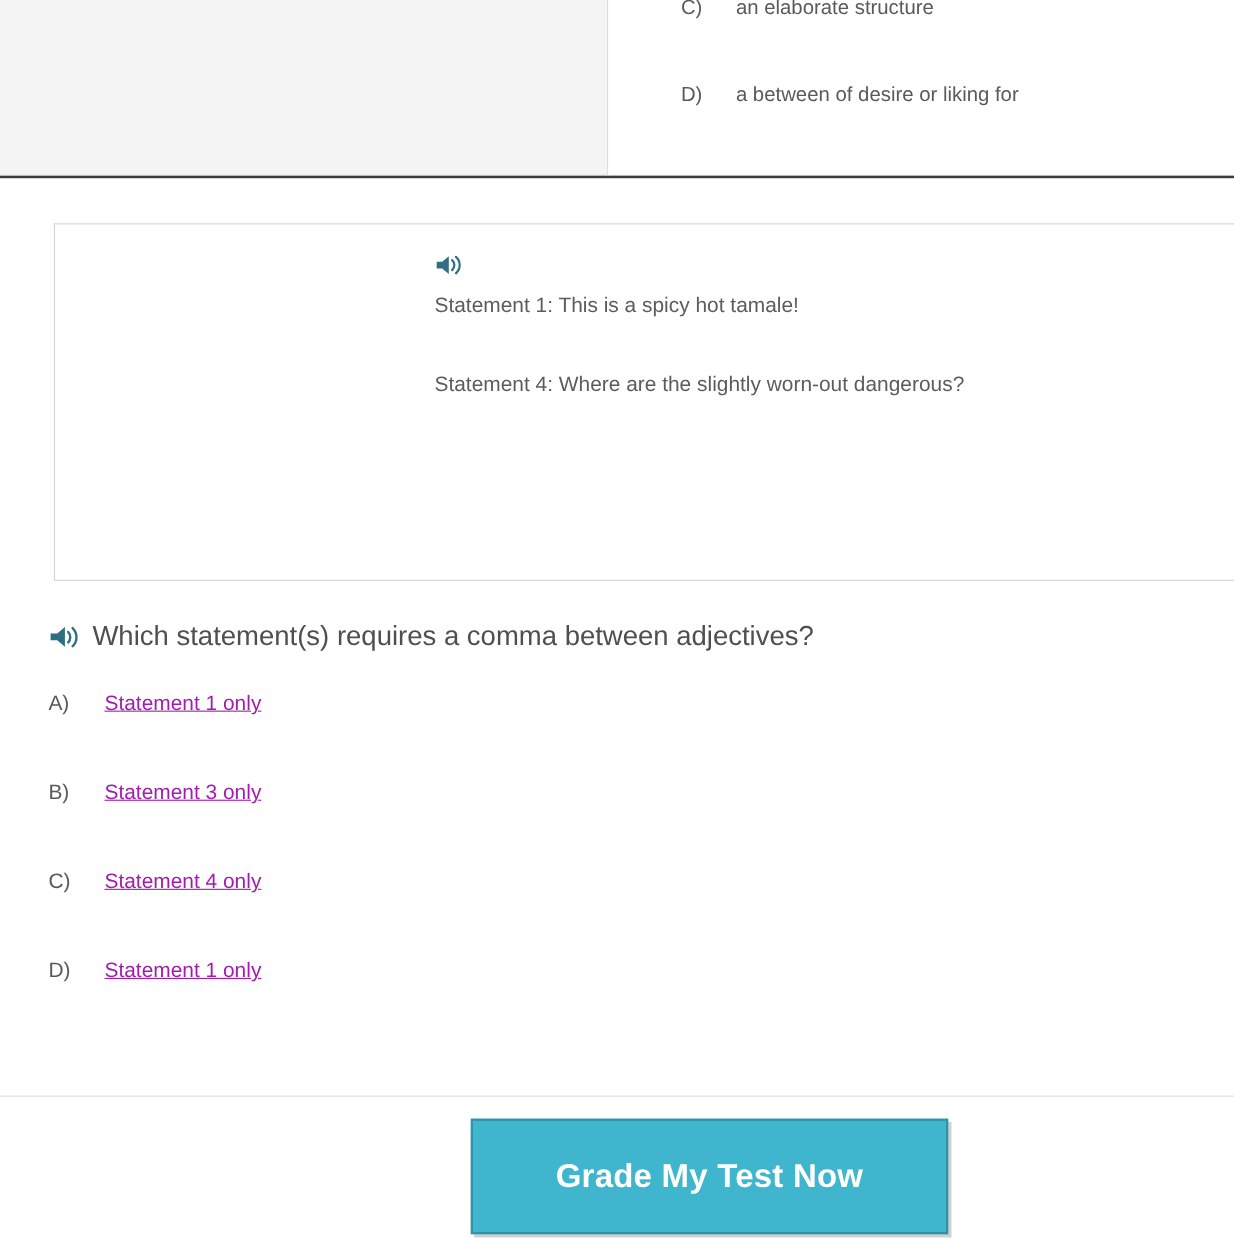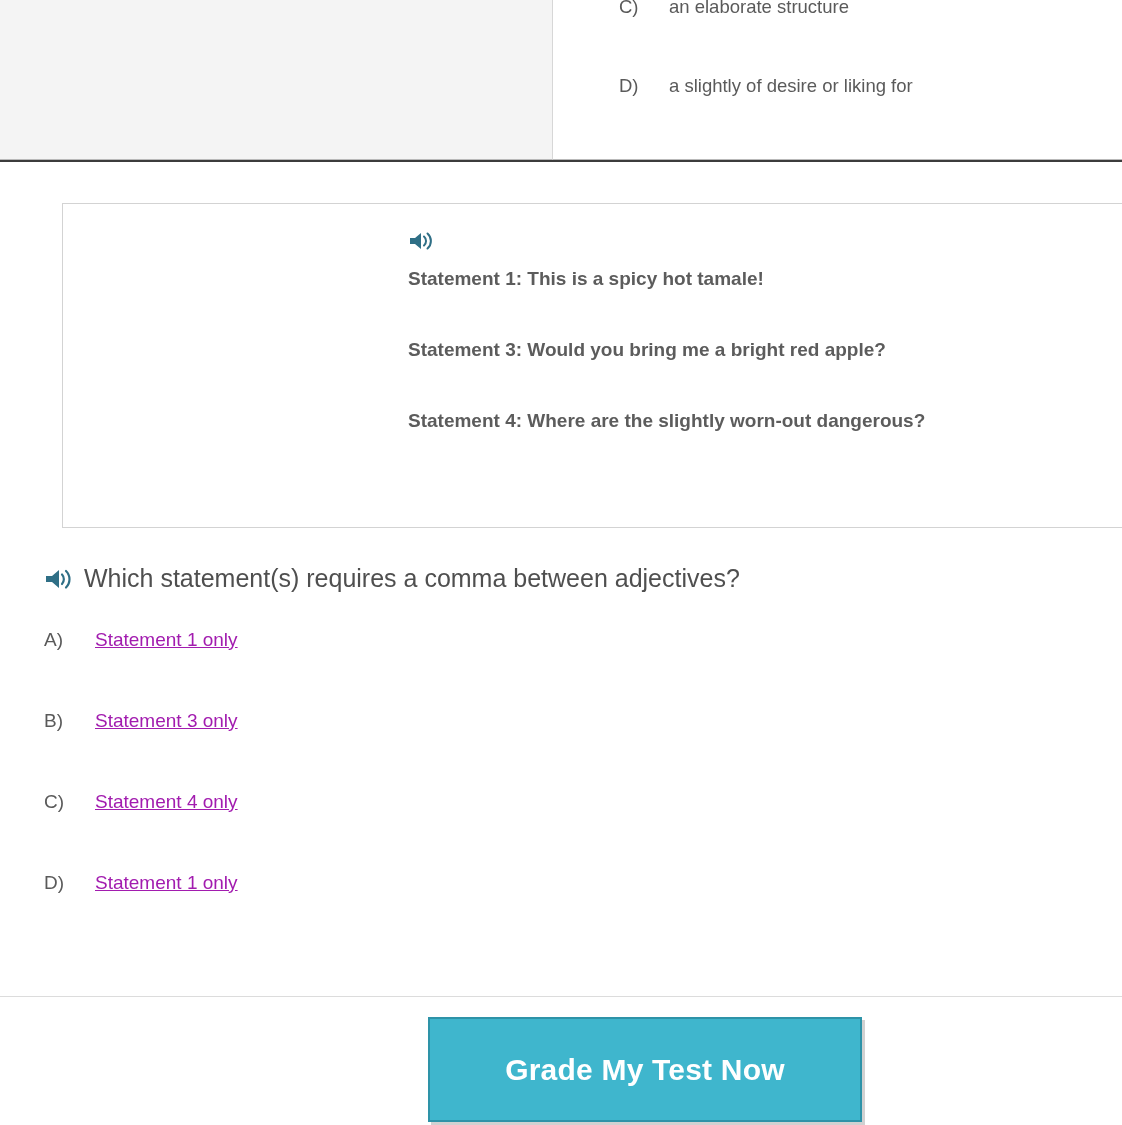--- a/index.html
+++ b/index.html
@@ -59,22 +59,21 @@
   .divider-heavy::after {
     content: "";
     position: absolute;
     left: 0; right: 0; top: 2px;
     height: 1px;
     background: #ffffff;
   }
 
   
   .statements-wrap {
-    padding: 36px 0 0 16px;
-    font-weight: bold;
+    padding: 36px 0 0 3px;
   }
   .statements-box {
     margin: 0 0 0 46px;
     border: 1px solid #d3d3d3;
     border-right: none;
     min-height: 325px;
     box-sizing: border-box;
     padding: 22px 0 26px 0;
     position: relative;
   }
@@ -161,37 +160,36 @@
 
 <div class="top-section">
   <div class="top-left-panel"></div>
   <div class="top-right-panel">
     <div class="top-choice top-choice-c">
       <span class="letter">C)</span>
       <span class="label">an elaborate structure</span>
     </div>
     <div class="top-choice top-choice-d">
       <span class="letter">D)</span>
-      <span class="label">a slightly of desire or liking for</span>
+      <span class="label">a between of desire or liking for</span>
     </div>
   </div>
 </div>
 <div class="divider-heavy"></div>
 
 <div class="statements-wrap">
   <div class="statements-box">
     <span class="spk speaker-top">
       <svg width="26" height="22" viewBox="0 0 26 22" aria-hidden="true">
         <path d="M2 8 h5 l6 -5 v16 l-6 -5 H2 z" fill="#2f6f86"></path>
         <path d="M16 6.5 a6 6 0 0 1 0 9" stroke="#2f6f86" stroke-width="2" fill="none" stroke-linecap="round"></path>
         <path d="M19.5 3.5 a10 10 0 0 1 0 15" stroke="#2f6f86" stroke-width="2" fill="none" stroke-linecap="round"></path>
       </svg>
     </span>
     <div class="statement-line first">Statement 1: This is a spicy hot tamale!</div>
-    <div class="statement-line">Statement 3: Would you bring me a bright red apple?</div>
     <div class="statement-line">Statement 4: Where are the slightly worn-out dangerous?</div>
   </div>
 </div>
 
 <div class="question-row">
   <span class="spk">
     <svg width="30" height="24" viewBox="0 0 30 24" aria-hidden="true">
       <path d="M2 9 h6 l7 -6 v18 l-7 -6 H2 z" fill="#2f6f86"></path>
       <path d="M18 7.5 a7 7 0 0 1 0 9.5" stroke="#2f6f86" stroke-width="2.2" fill="none" stroke-linecap="round"></path>
       <path d="M22 4 a11.5 11.5 0 0 1 0 16.5" stroke="#2f6f86" stroke-width="2.2" fill="none" stroke-linecap="round"></path>

